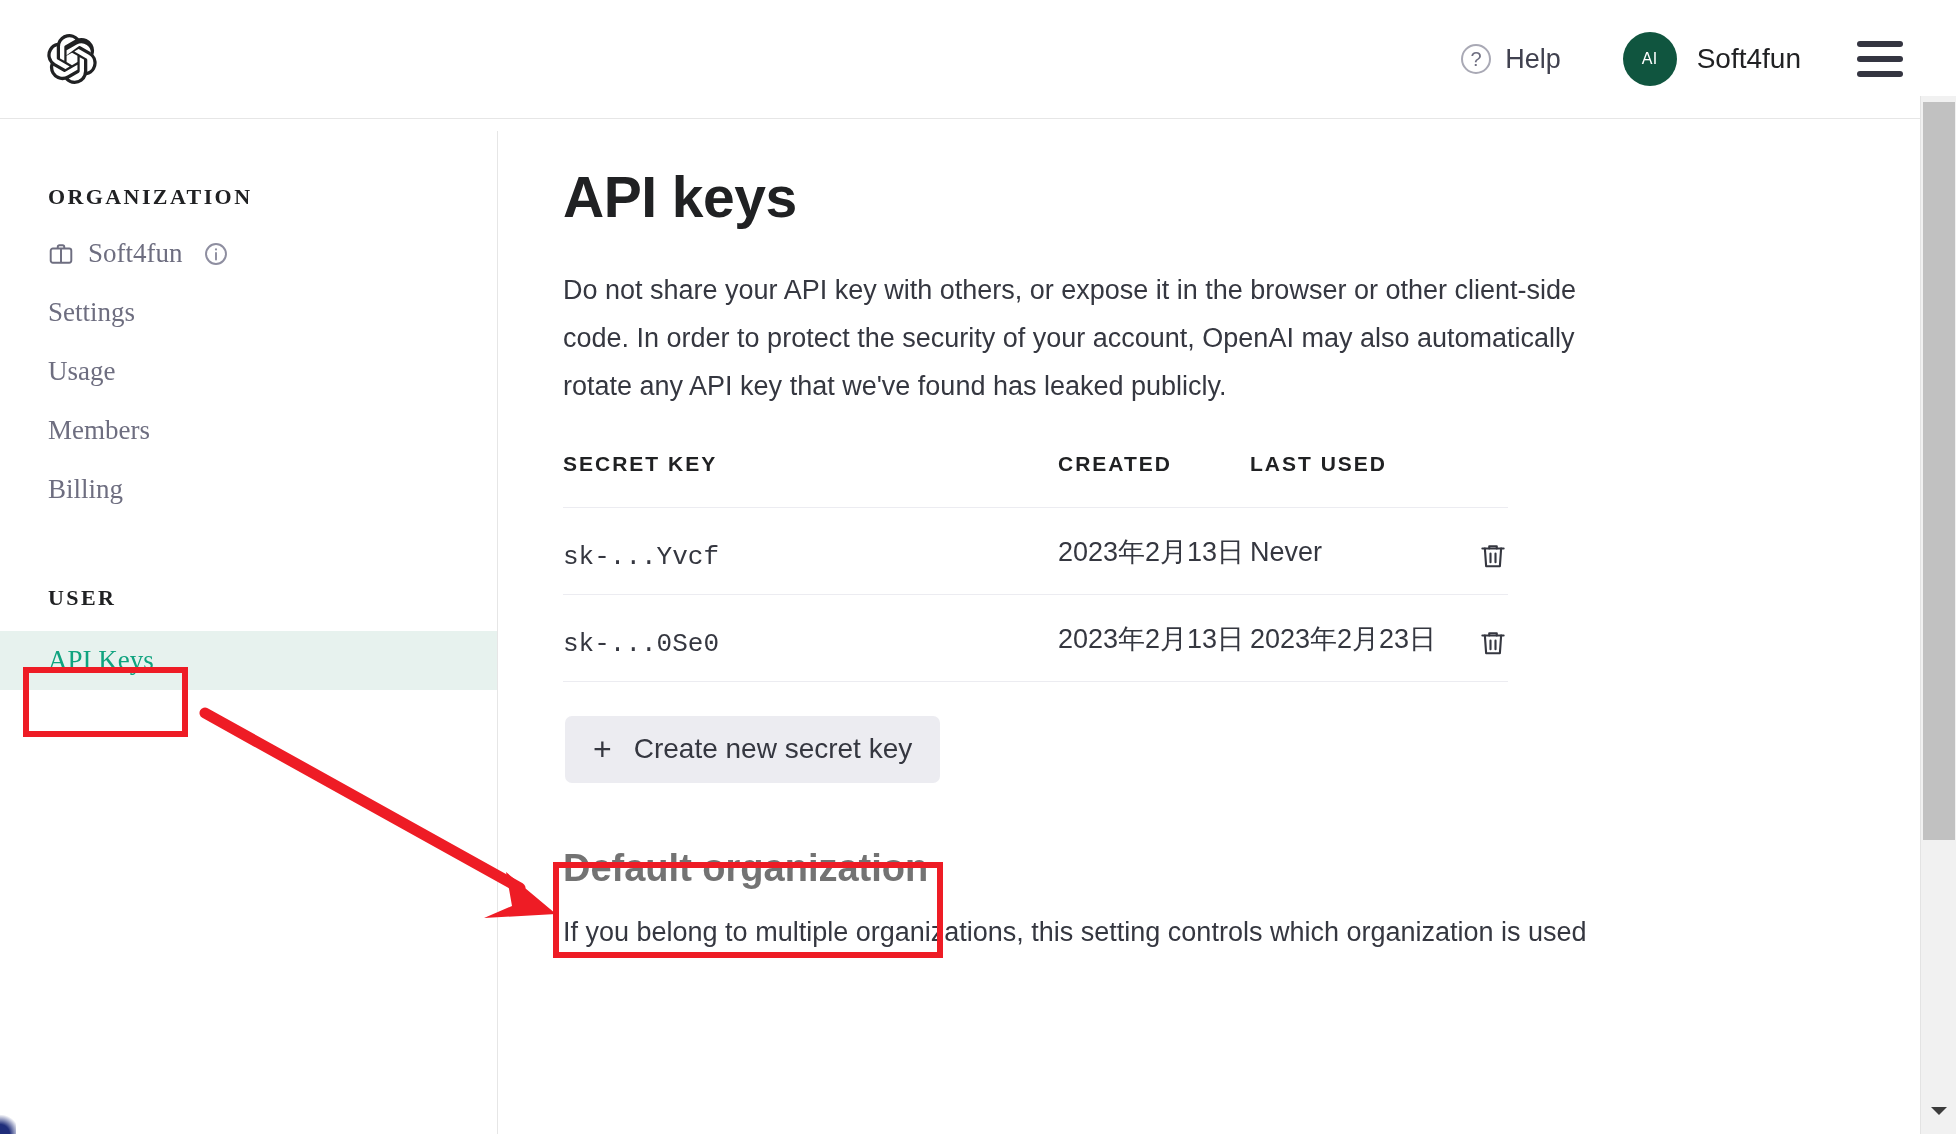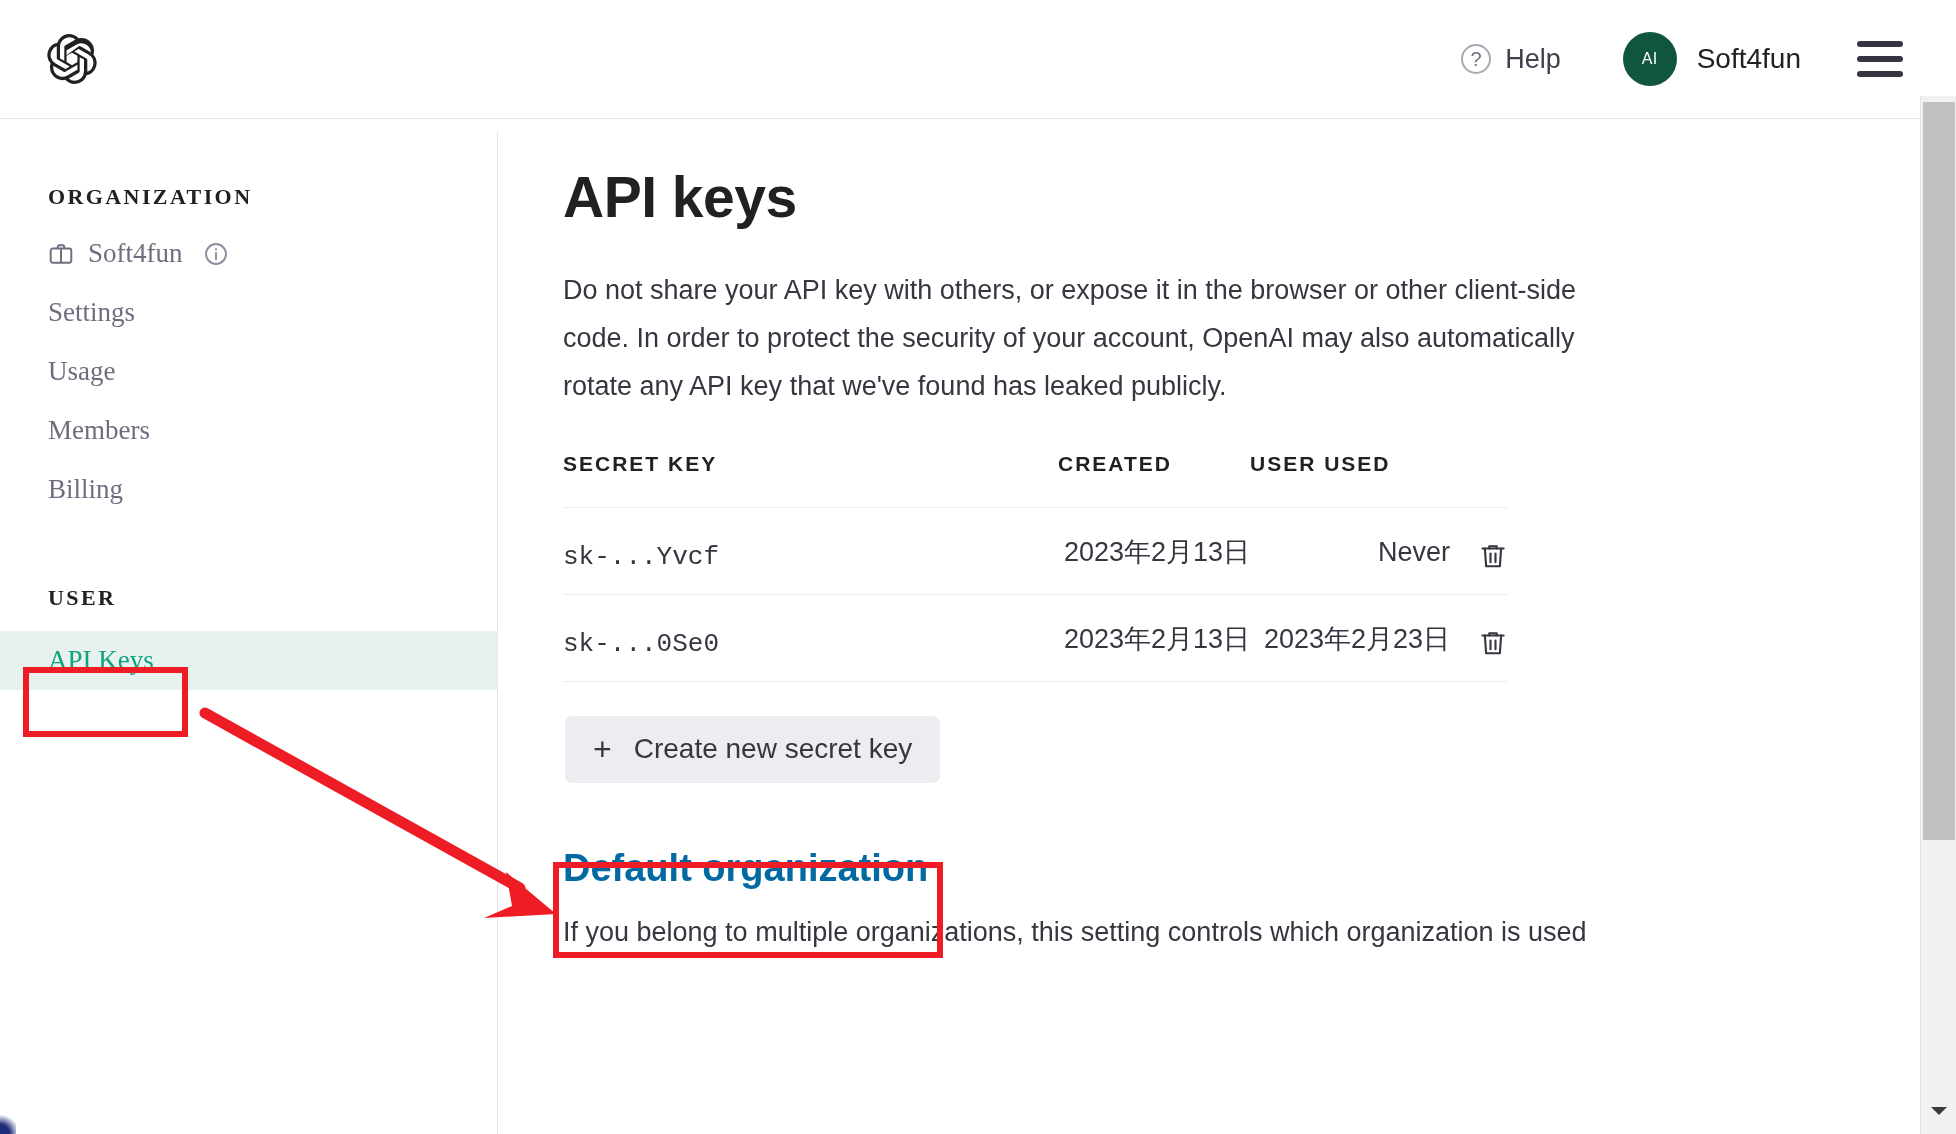--- a/index.html
+++ b/index.html
@@ -100,39 +100,39 @@
   .kt-body-row {
     border-bottom: 1px solid #ececf1;
     padding: 24px 0 22px 0;
     align-items: flex-start;
   }
   .kt-body-row .c1 {
     width: 495px; font-family: "Liberation Mono", monospace;
     font-size: 26px; color:#353740; padding-top: 10px;
   }
   .kt-body-row .c2, .kt-body-row .c3 {
-    font-size: 27px; color:#353740; line-height: 40px; text-align: right;
+    font-size: 27px; color:#353740; line-height: 40px;
   }
   .kt-body-row .c2 { width: 192px; }
   .kt-body-row .c3 { width: 200px; }
   .kt-body-row .c4 { width: 58px; display:flex; justify-content:flex-end; padding-top: 8px; }
   .trash-btn { cursor:pointer; width:30px; height:32px; display:block; }
 
   .create-btn {
     margin-top: 34px; margin-left: 2px;
     display: inline-flex; align-items: center; gap: 22px;
     background: #ececf1; color:#353740;
     border: none; border-radius: 7px;
     font-size: 28px; font-family:"Liberation Sans", sans-serif;
     padding: 17px 28px 18px 28px; cursor: pointer;
   }
   .plus { font-size: 32px; line-height: 1; font-weight: 400; }
 
   .section-title {
-    margin-top: 64px; font-size: 38px; font-weight: 700; color:#0369a1;
+    margin-top: 64px; font-size: 38px; font-weight: 700; color:#737373;
   }
   .section-para { margin-top: 19px; font-size:27px; line-height: 46px; color:#353740; width: 1130px; }
 
   
   .scrollbar {
     position: absolute; top: 96px; right: 0;
     width: 36px; height: 1038px; background: #f1f1f1;
     border-left: 1px solid #e3e3e3;
   }
   .scroll-thumb {
@@ -235,21 +235,21 @@
           <div class="content-col" style="margin-left:0; padding-left:0">
             <div style="padding-left:0">
               <div style="margin-left:0">
                 <h1 class="page-title" style="margin-left:0">API keys</h1>
                 <p class="para second">Do not share your API key with others, or expose it in the browser or other client-side code. In order to protect the security of your account, OpenAI may also automatically rotate any API key that we've found has leaked publicly.</p>
 
                 <div class="keys-table">
                   <div class="kt-row kt-head">
                     <div class="c1">SECRET KEY</div>
                     <div class="c2">CREATED</div>
-                    <div class="c3">USER USED</div>
+                    <div class="c3">LAST USED</div>
                     <div class="c4"></div>
                   </div>
 
                   <div class="kt-row kt-body-row">
                     <div class="c1">sk-...Yvcf</div>
                     <div class="c2">2023年2月13日</div>
                     <div class="c3">Never</div>
                     <div class="c4">
                       <span class="trash-btn">
                         <svg width="30" height="32" viewBox="0 0 24 24" fill="none" stroke="#353740" stroke-width="1.7" stroke-linecap="round" stroke-linejoin="round">

